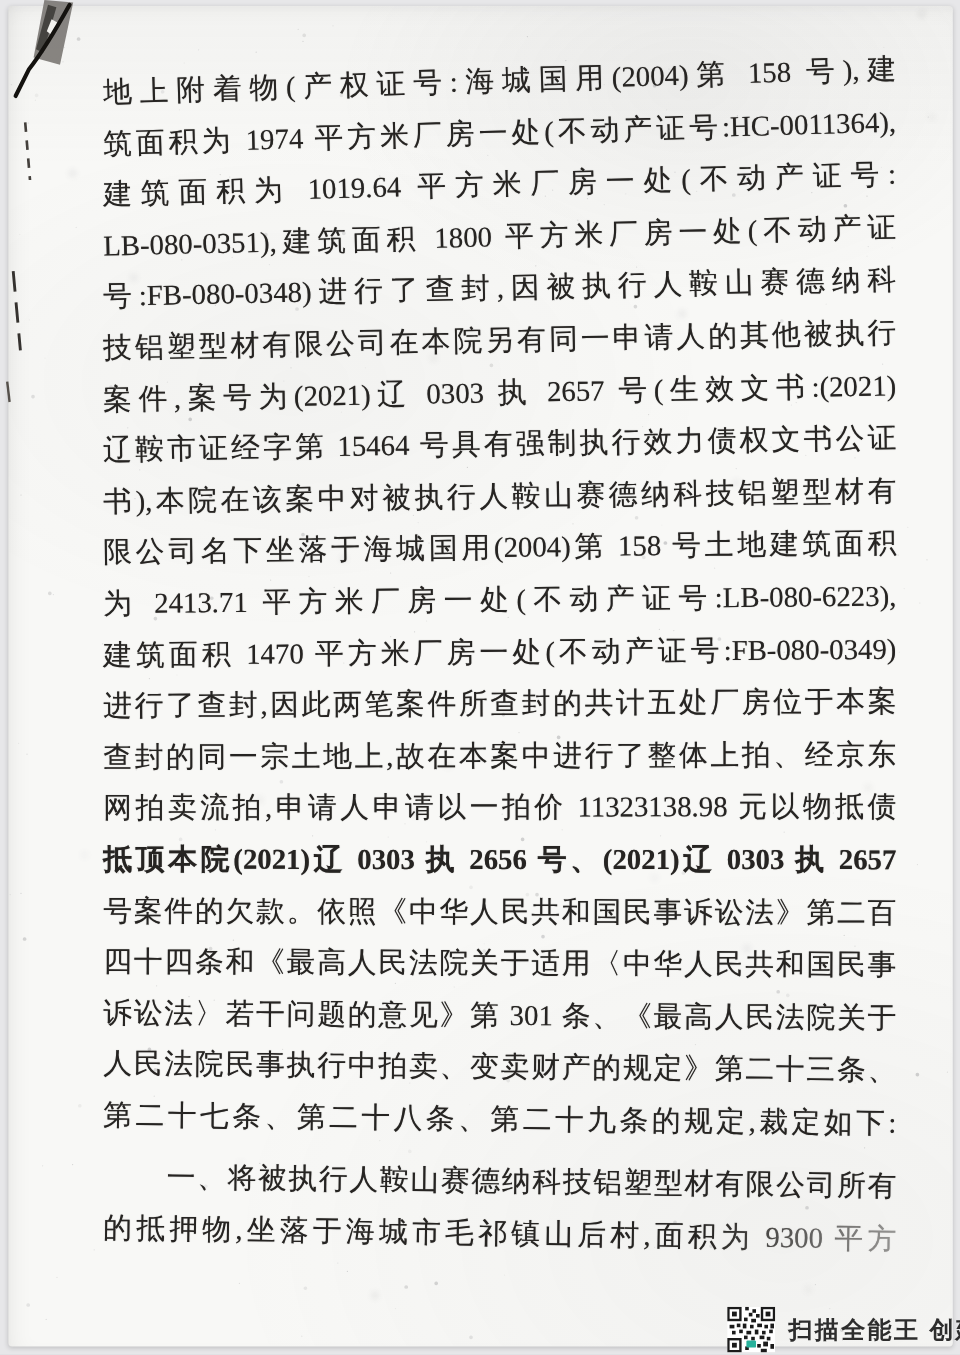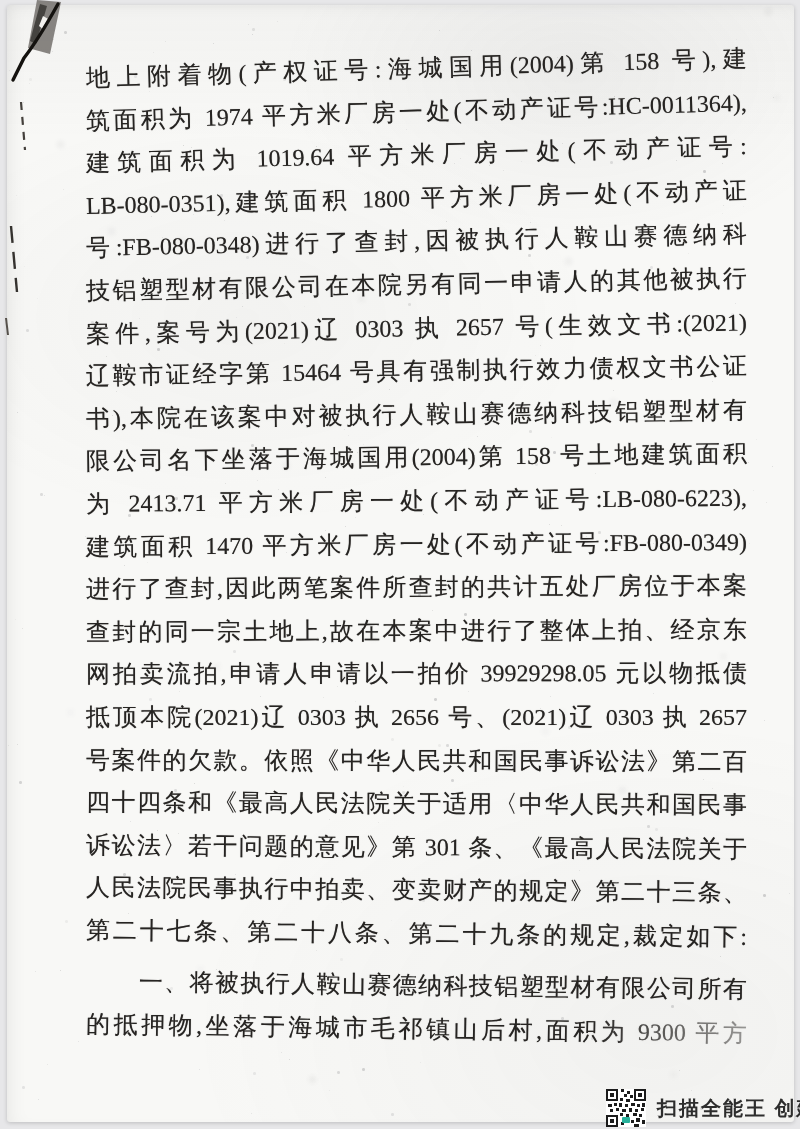--- a/index.html
+++ b/index.html
@@ -65,22 +65,22 @@
         <div class="line" style="transform: rotate(-1.24deg);">号:FB-080-0348)进行了查封,因被执行人鞍山赛德纳科</div>
         <div class="line" style="transform: rotate(-1.125deg);">技铝塑型材有限公司在本院另有同一申请人的其他被执行</div>
         <div class="line" style="transform: rotate(-1.01deg);">案件,案号为(2021)辽 0303 执 2657 号(生效文书:(2021)</div>
         <div class="line" style="transform: rotate(-0.895deg);">辽鞍市证经字第 15464 号具有强制执行效力债权文书公证</div>
         <div class="line" style="transform: rotate(-0.78deg);">书),本院在该案中对被执行人鞍山赛德纳科技铝塑型材有</div>
         <div class="line" style="transform: rotate(-0.665deg);">限公司名下坐落于海城国用(2004)第 158 号土地建筑面积</div>
         <div class="line" style="transform: rotate(-0.55deg);">为 2413.71 平方米厂房一处(不动产证号:LB-080-6223),</div>
         <div class="line" style="transform: rotate(-0.435deg);">建筑面积 1470 平方米厂房一处(不动产证号:FB-080-0349)</div>
         <div class="line" style="transform: rotate(-0.32deg);">进行了查封,因此两笔案件所查封的共计五处厂房位于本案</div>
         <div class="line" style="transform: rotate(-0.205deg);">查封的同一宗土地上,故在本案中进行了整体上拍、经京东</div>
-        <div class="line" style="transform: rotate(-0.09deg);">网拍卖流拍,申请人申请以一拍价 39929298.05 元以物抵债</div>
-        <div class="line" style="transform: rotate(0.025deg);">抵顶本院(2021)辽 0303 执 2656 号、(2021)辽 0303 执 2657</div>
+        <div class="line" style="transform: rotate(-0.09deg);">网拍卖流拍,申请人申请以一拍价 11323138.98 元以物抵债</div>
+        <div class="line" style="transform: rotate(0.025deg); font-weight: bold;">抵顶本院(2021)辽 0303 执 2656 号、(2021)辽 0303 执 2657</div>
         <div class="line" style="transform: rotate(0.14deg);">号案件的欠款。依照《中华人民共和国民事诉讼法》第二百</div>
         <div class="line" style="transform: rotate(0.255deg);">四十四条和《最高人民法院关于适用〈中华人民共和国民事</div>
         <div class="line" style="transform: rotate(0.37deg);">诉讼法〉若干问题的意见》第 301 条、《最高人民法院关于</div>
         <div class="line" style="transform: rotate(0.485deg);">人民法院民事执行中拍卖、变卖财产的规定》第二十三条、</div>
         <div class="line" style="transform: rotate(0.6deg);">第二十七条、第二十八条、第二十九条的规定,裁定如下:</div>
         <div class="line indent" style="transform: rotate(0.715deg);">一、将被执行人鞍山赛德纳科技铝塑型材有限公司所有</div>
         <div class="line" style="transform: rotate(0.83deg);">的抵押物,坐落于海城市毛祁镇山后村,面积为 9300 平方</div>
       </div>
 
     <div class="watermark">

